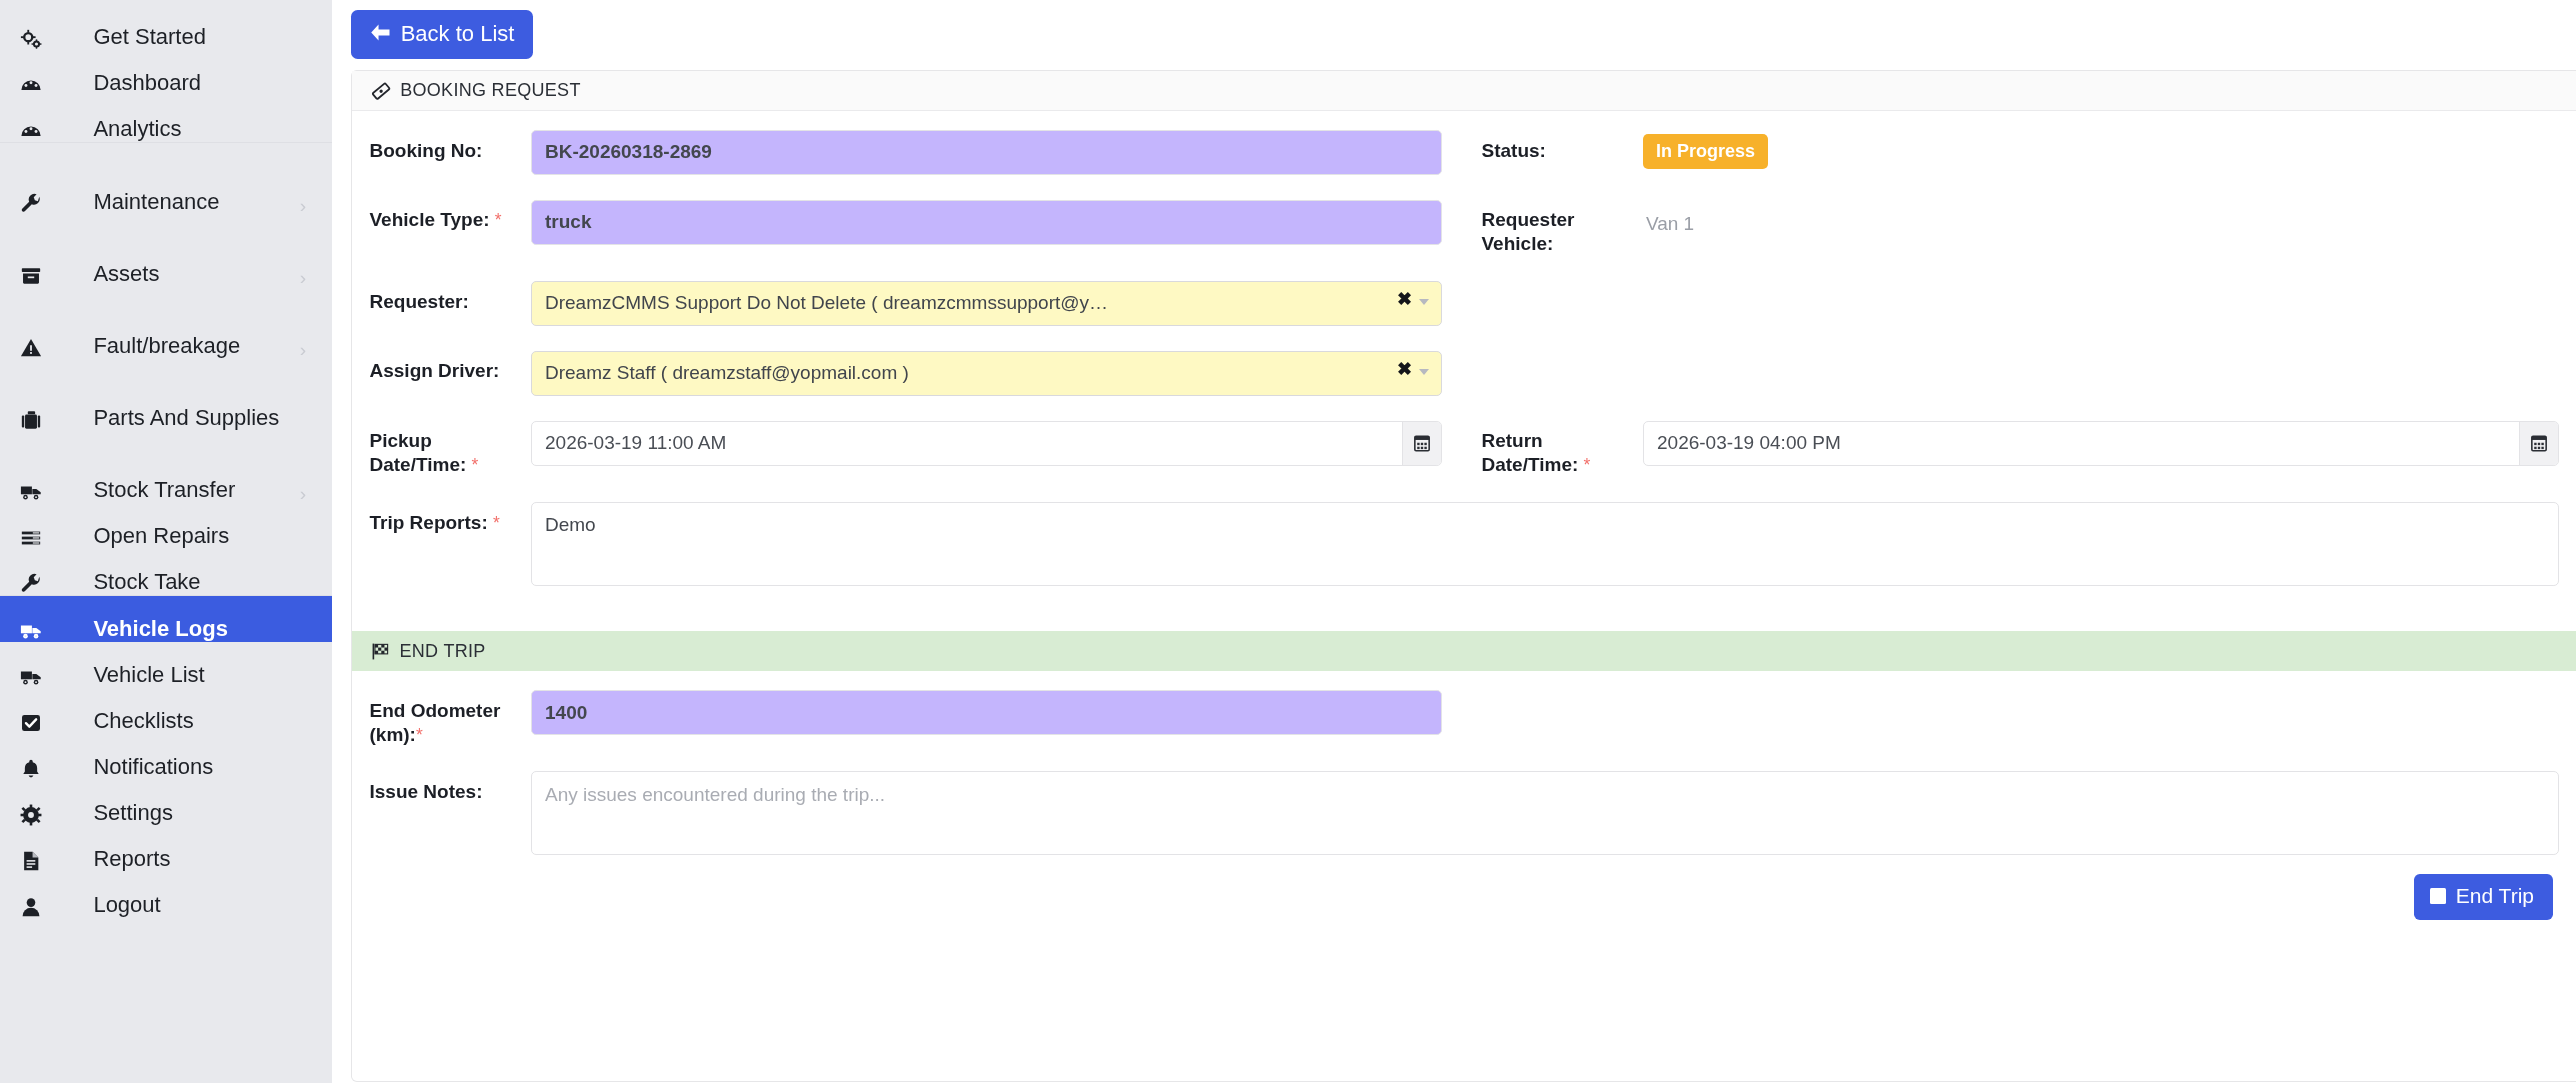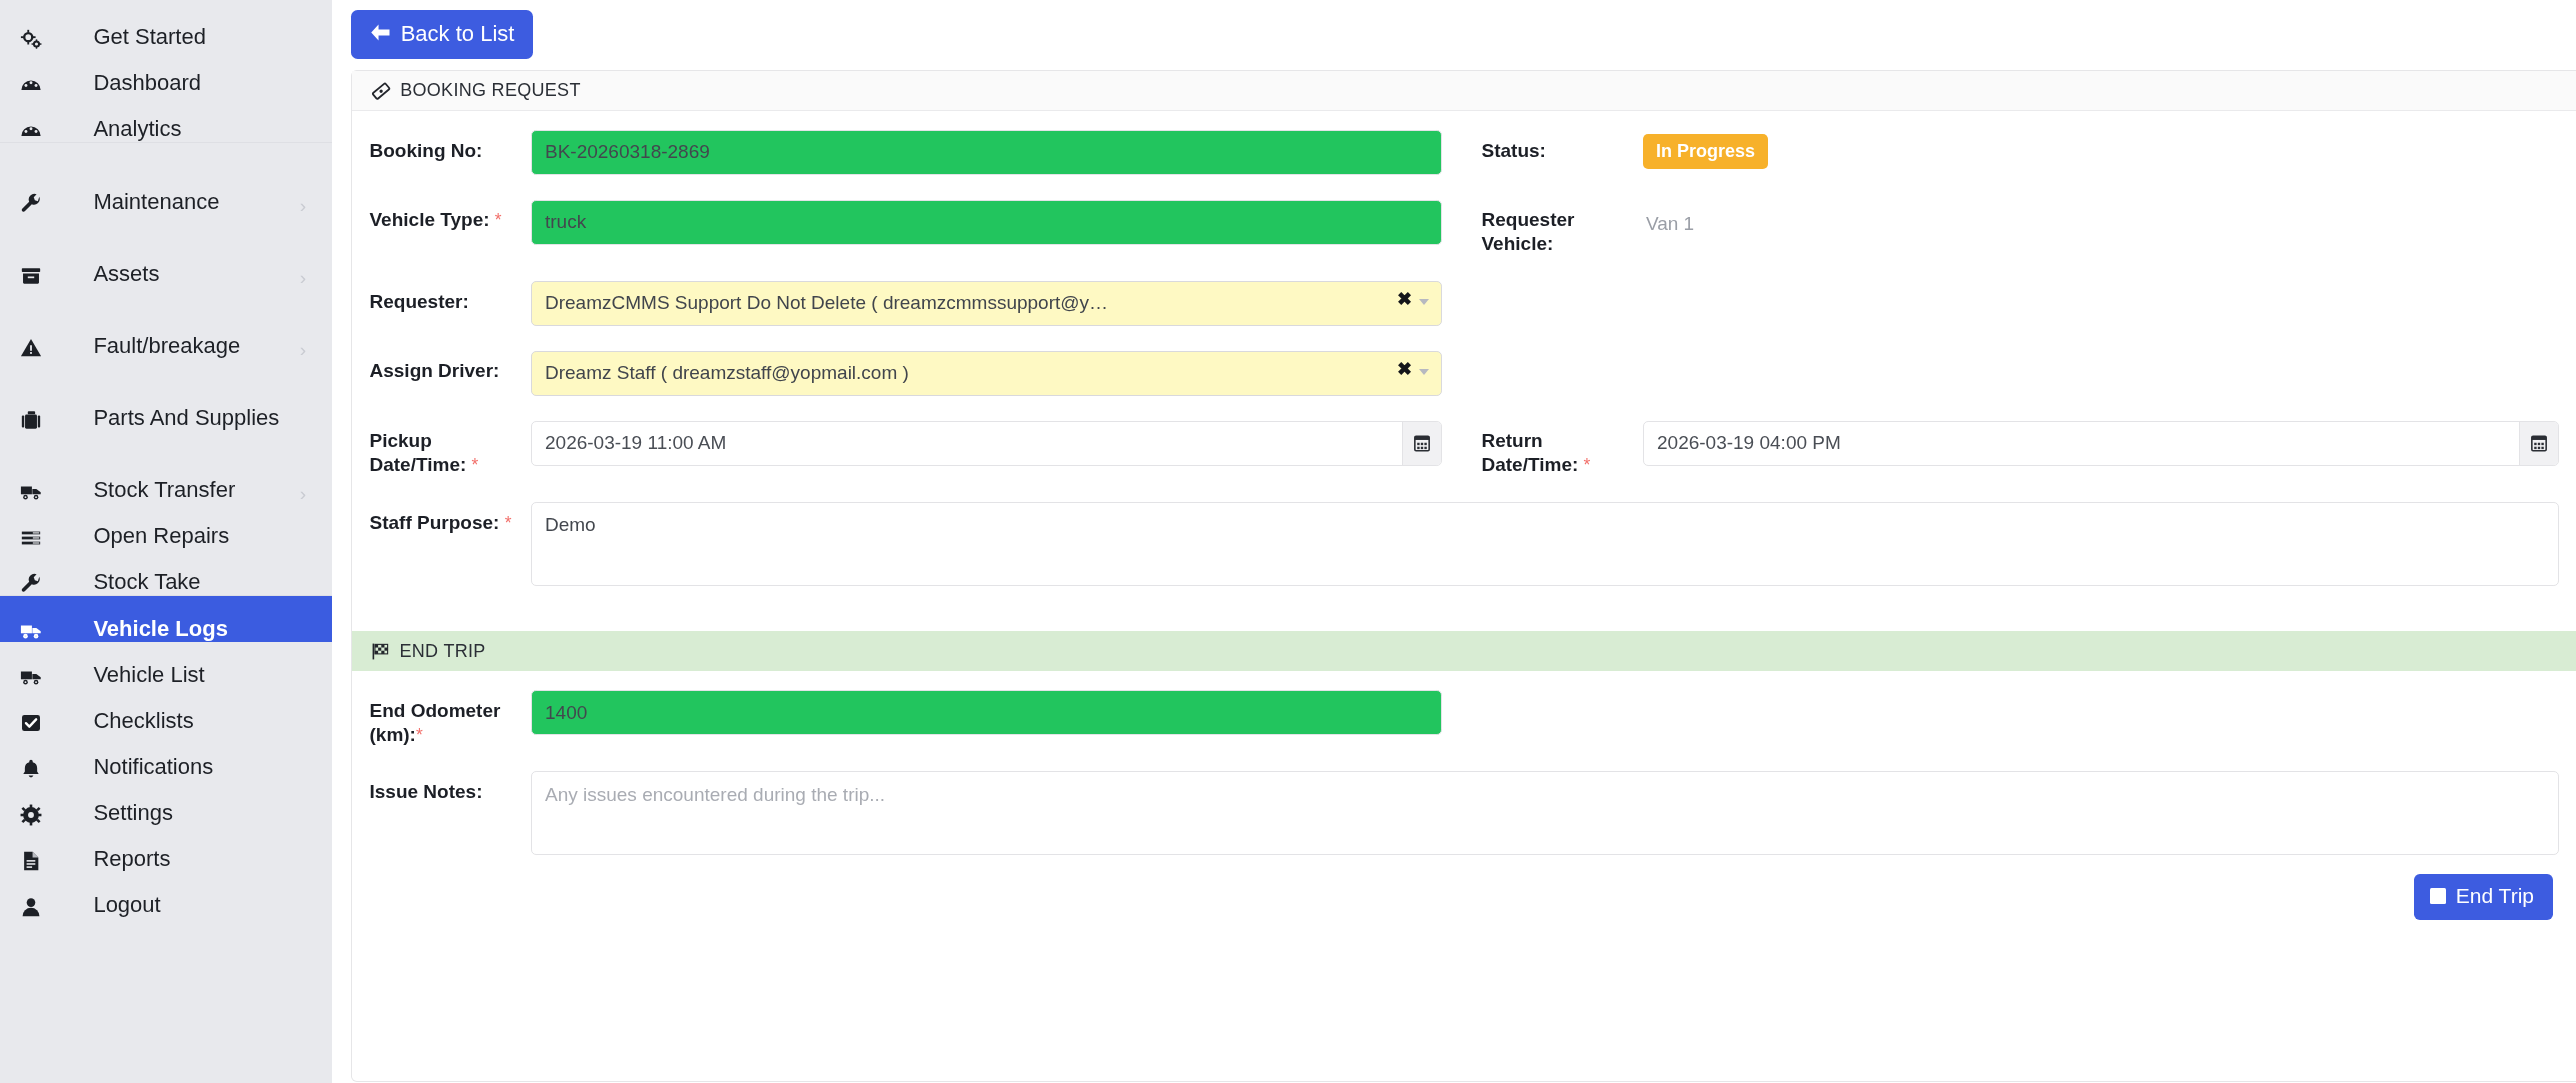--- a/index.html
+++ b/index.html
@@ -136,27 +136,28 @@
     padding: 2.9px 17.5px 0 0;
     min-width: 0;
   }
   .ctl-cell.pad-r { padding-right: 22px; }
 
   .fld {
     width: 100%;
     height: 45px;
     border: 0.7px solid #e3e3e6;
     border-radius: 5.1px;
-    background: #22c55e;
+    background: #c4b5fd;
     font-size: 19px;
     color: #43474e;
     padding: 0 13px;
     display: flex;
     align-items: center;
     font-family: "Liberation Sans", sans-serif;
+    font-weight: bold;
   }
   .plain-val {
     font-size: 19px;
     color: #9a9ea6;
     padding: 13px 0 0 2.9px;
   }
   .badge {
     display: inline-block;
     background: #f7b12a;
     color: #ffffff;
@@ -655,21 +656,21 @@
               </div>
             </div>
           </div>
         </div>
 
         <div class="spacer-28"></div>
 
         <div class="row">
           <div class="col full">
             <div class="lbl-cell">
-              <span>Staff Purpose:</span>
+              <span>Trip Reports:</span>
               <span class="req">*</span>
             </div>
             <div class="ctl-cell">
               <div class="txtarea">Demo</div>
             </div>
           </div>
         </div>
 
         <div class="spacer-28"></div>
         <div class="spacer-20"></div>

